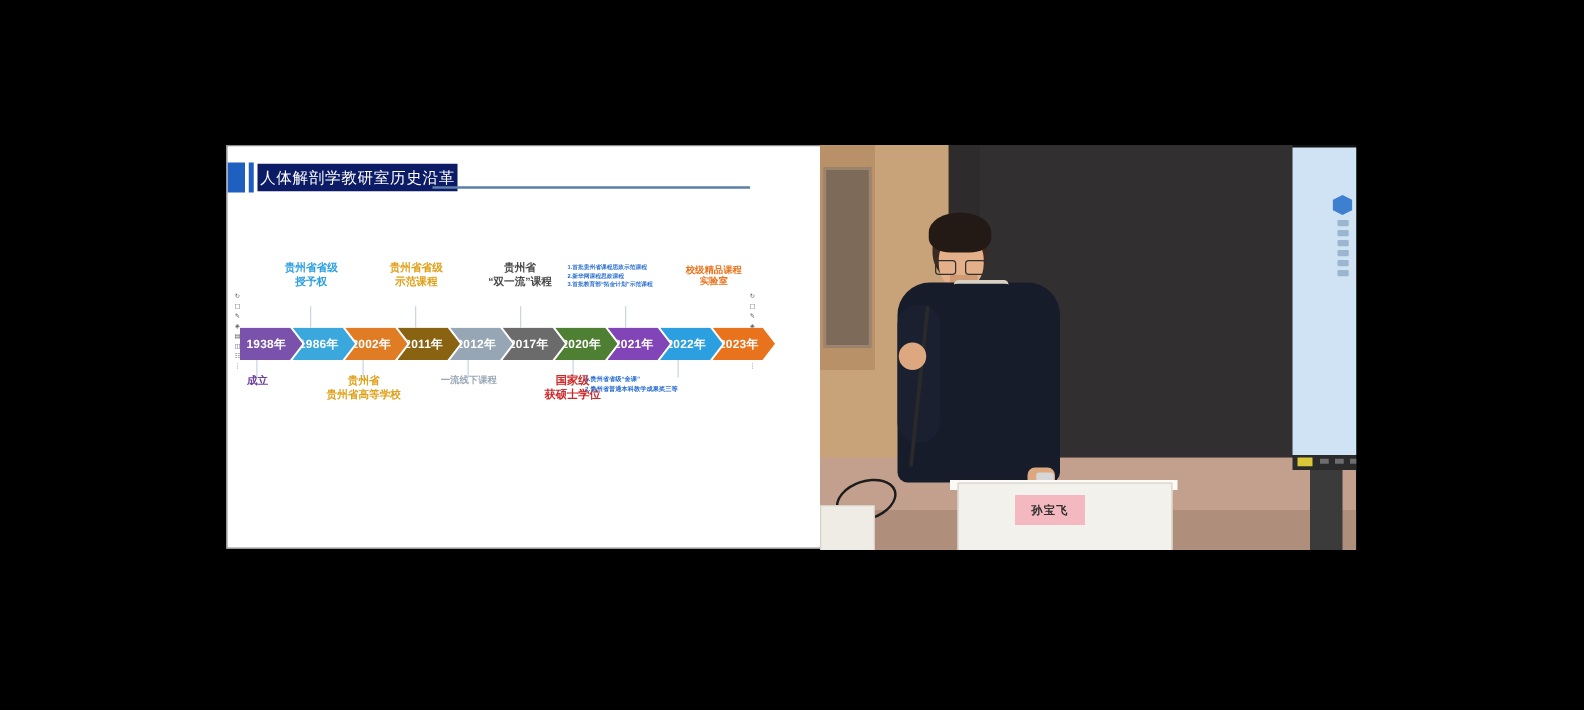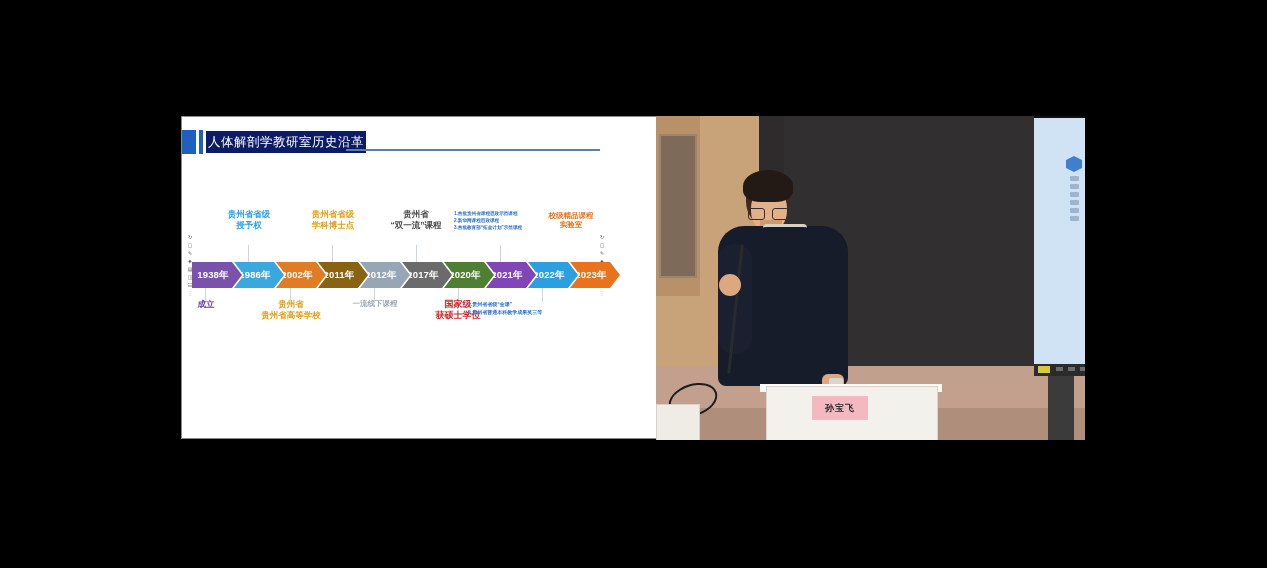--- a/index.html
+++ b/index.html
@@ -163,21 +163,21 @@
     <div class="conn" style="left:276px;top:171px;height:14px;"></div>
     <div class="conn" style="left:360px;top:171px;height:14px;"></div>
 
     <div class="lab lab-up" style="left:22px;top:92px;width:90px;color:#2b9fe0;">
       <b>贵州省省级</b>
       <b>授予权</b>
     </div>
 
     <div class="lab lab-up" style="left:102px;top:92px;width:98px;color:#e0a019;">
       <b>贵州省省级</b>
-      <b>学科博士点</b>
+      <b>示范课程</b>
     </div>
 
     <div class="lab lab-up" style="left:190px;top:92px;width:88px;color:#4a4a4a;">
       <b>贵州省</b>
       <b>“双一流”课程</b>
     </div>
 
     <div class="lab lab-list" style="left:272px;top:94px;width:100px;color:#2b6fd0;">
       <b>1.首批贵州省课程思政示范课程</b>
       <b>2.新华网课程思政课程</b>

